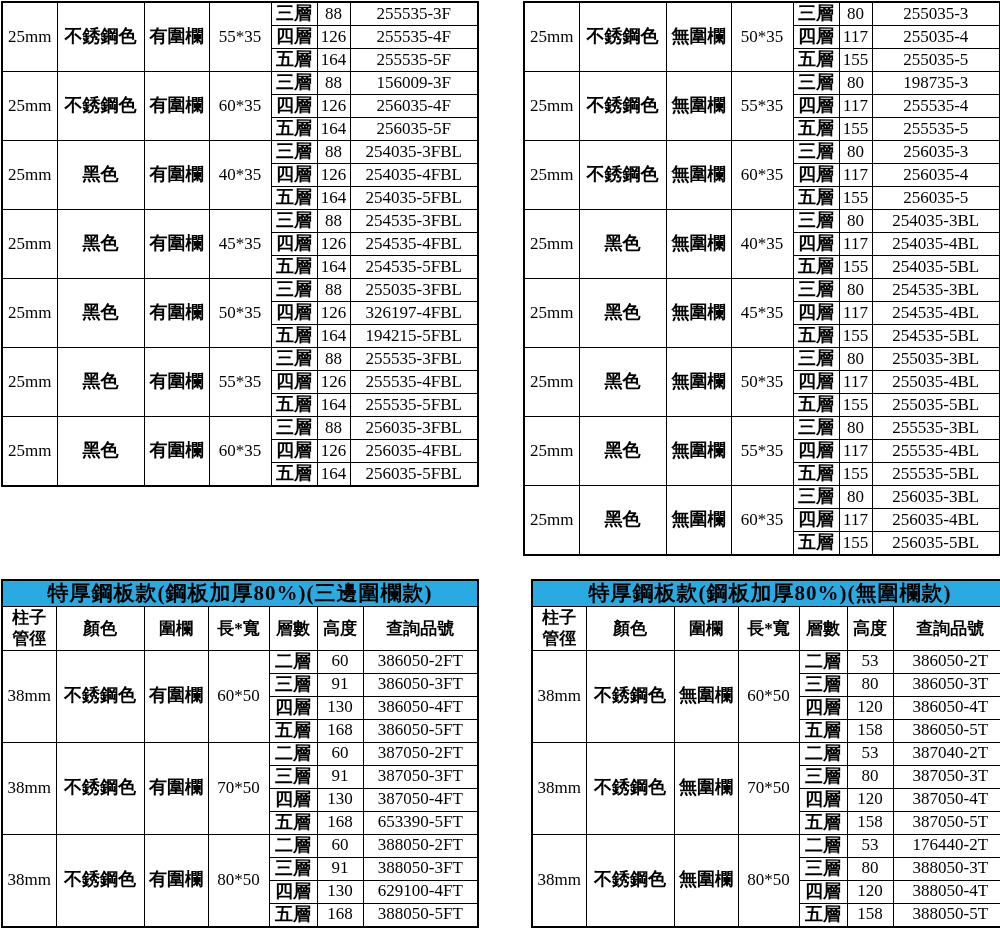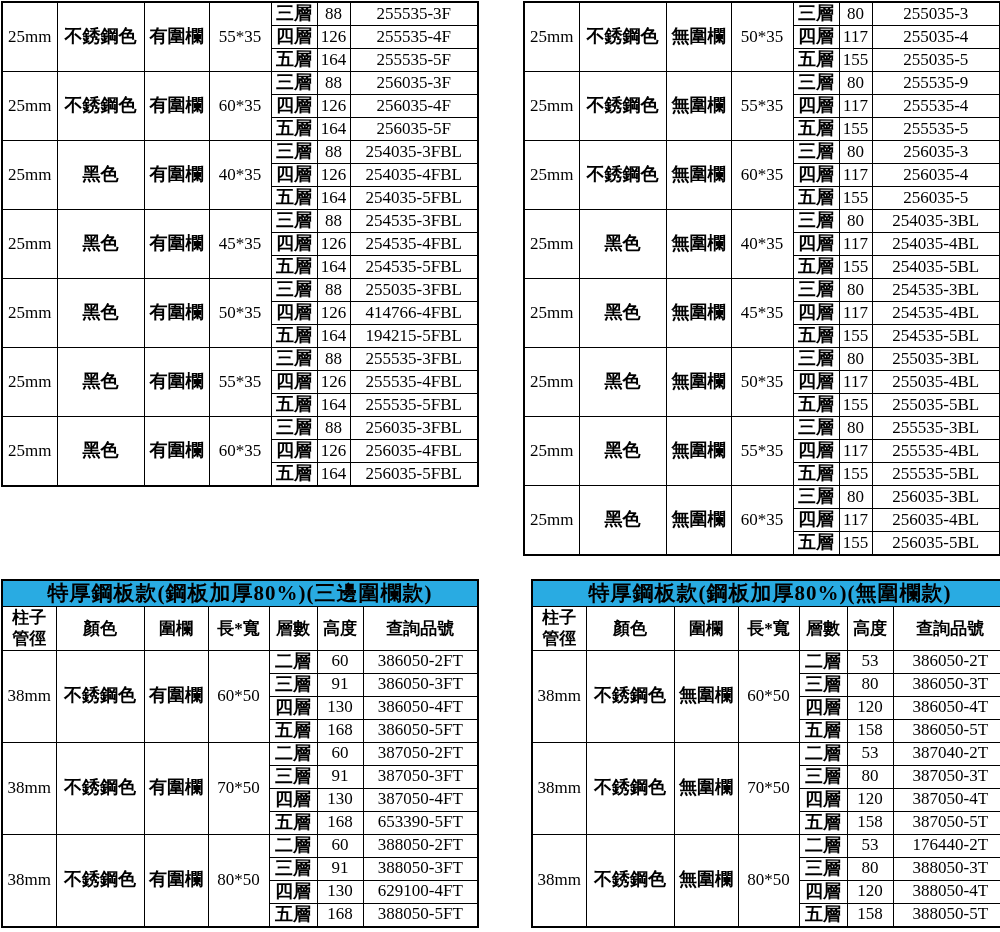--- a/index.html
+++ b/index.html
@@ -84,21 +84,21 @@
           <td class="lat">164</td>
           <td class="lat">255535-5F</td>
         </tr>
         <tr>
           <td rowspan="3" class="lat">25mm</td>
           <td rowspan="3" class="cjk">不銹鋼色</td>
           <td rowspan="3" class="cjk">有圍欄</td>
           <td rowspan="3" class="lat">60*35</td>
           <td class="cjk">三層</td>
           <td class="lat">88</td>
-          <td class="lat">256035-3F</td>
+          <td class="lat">156009-3F</td>
         </tr>
         <tr>
           <td class="cjk">四層</td>
           <td class="lat">126</td>
           <td class="lat">256035-4F</td>
         </tr>
         <tr>
           <td class="cjk">五層</td>
           <td class="lat">164</td>
           <td class="lat">256035-5F</td>
@@ -146,21 +146,21 @@
           <td rowspan="3" class="cjk">黑色</td>
           <td rowspan="3" class="cjk">有圍欄</td>
           <td rowspan="3" class="lat">50*35</td>
           <td class="cjk">三層</td>
           <td class="lat">88</td>
           <td class="lat">255035-3FBL</td>
         </tr>
         <tr>
           <td class="cjk">四層</td>
           <td class="lat">126</td>
-          <td class="lat">414766-4FBL</td>
+          <td class="lat">326197-4FBL</td>
         </tr>
         <tr>
           <td class="cjk">五層</td>
           <td class="lat">164</td>
           <td class="lat">194215-5FBL</td>
         </tr>
         <tr>
           <td rowspan="3" class="lat">25mm</td>
           <td rowspan="3" class="cjk">黑色</td>
           <td rowspan="3" class="cjk">有圍欄</td>
@@ -233,21 +233,21 @@
           <td class="lat">155</td>
           <td class="lat">255035-5</td>
         </tr>
         <tr>
           <td rowspan="3" class="lat">25mm</td>
           <td rowspan="3" class="cjk">不銹鋼色</td>
           <td rowspan="3" class="cjk">無圍欄</td>
           <td rowspan="3" class="lat">55*35</td>
           <td class="cjk">三層</td>
           <td class="lat">80</td>
-          <td class="lat">255535-9</td>
+          <td class="lat">198735-3</td>
         </tr>
         <tr>
           <td class="cjk">四層</td>
           <td class="lat">117</td>
           <td class="lat">255535-4</td>
         </tr>
         <tr>
           <td class="cjk">五層</td>
           <td class="lat">155</td>
           <td class="lat">255535-5</td>

